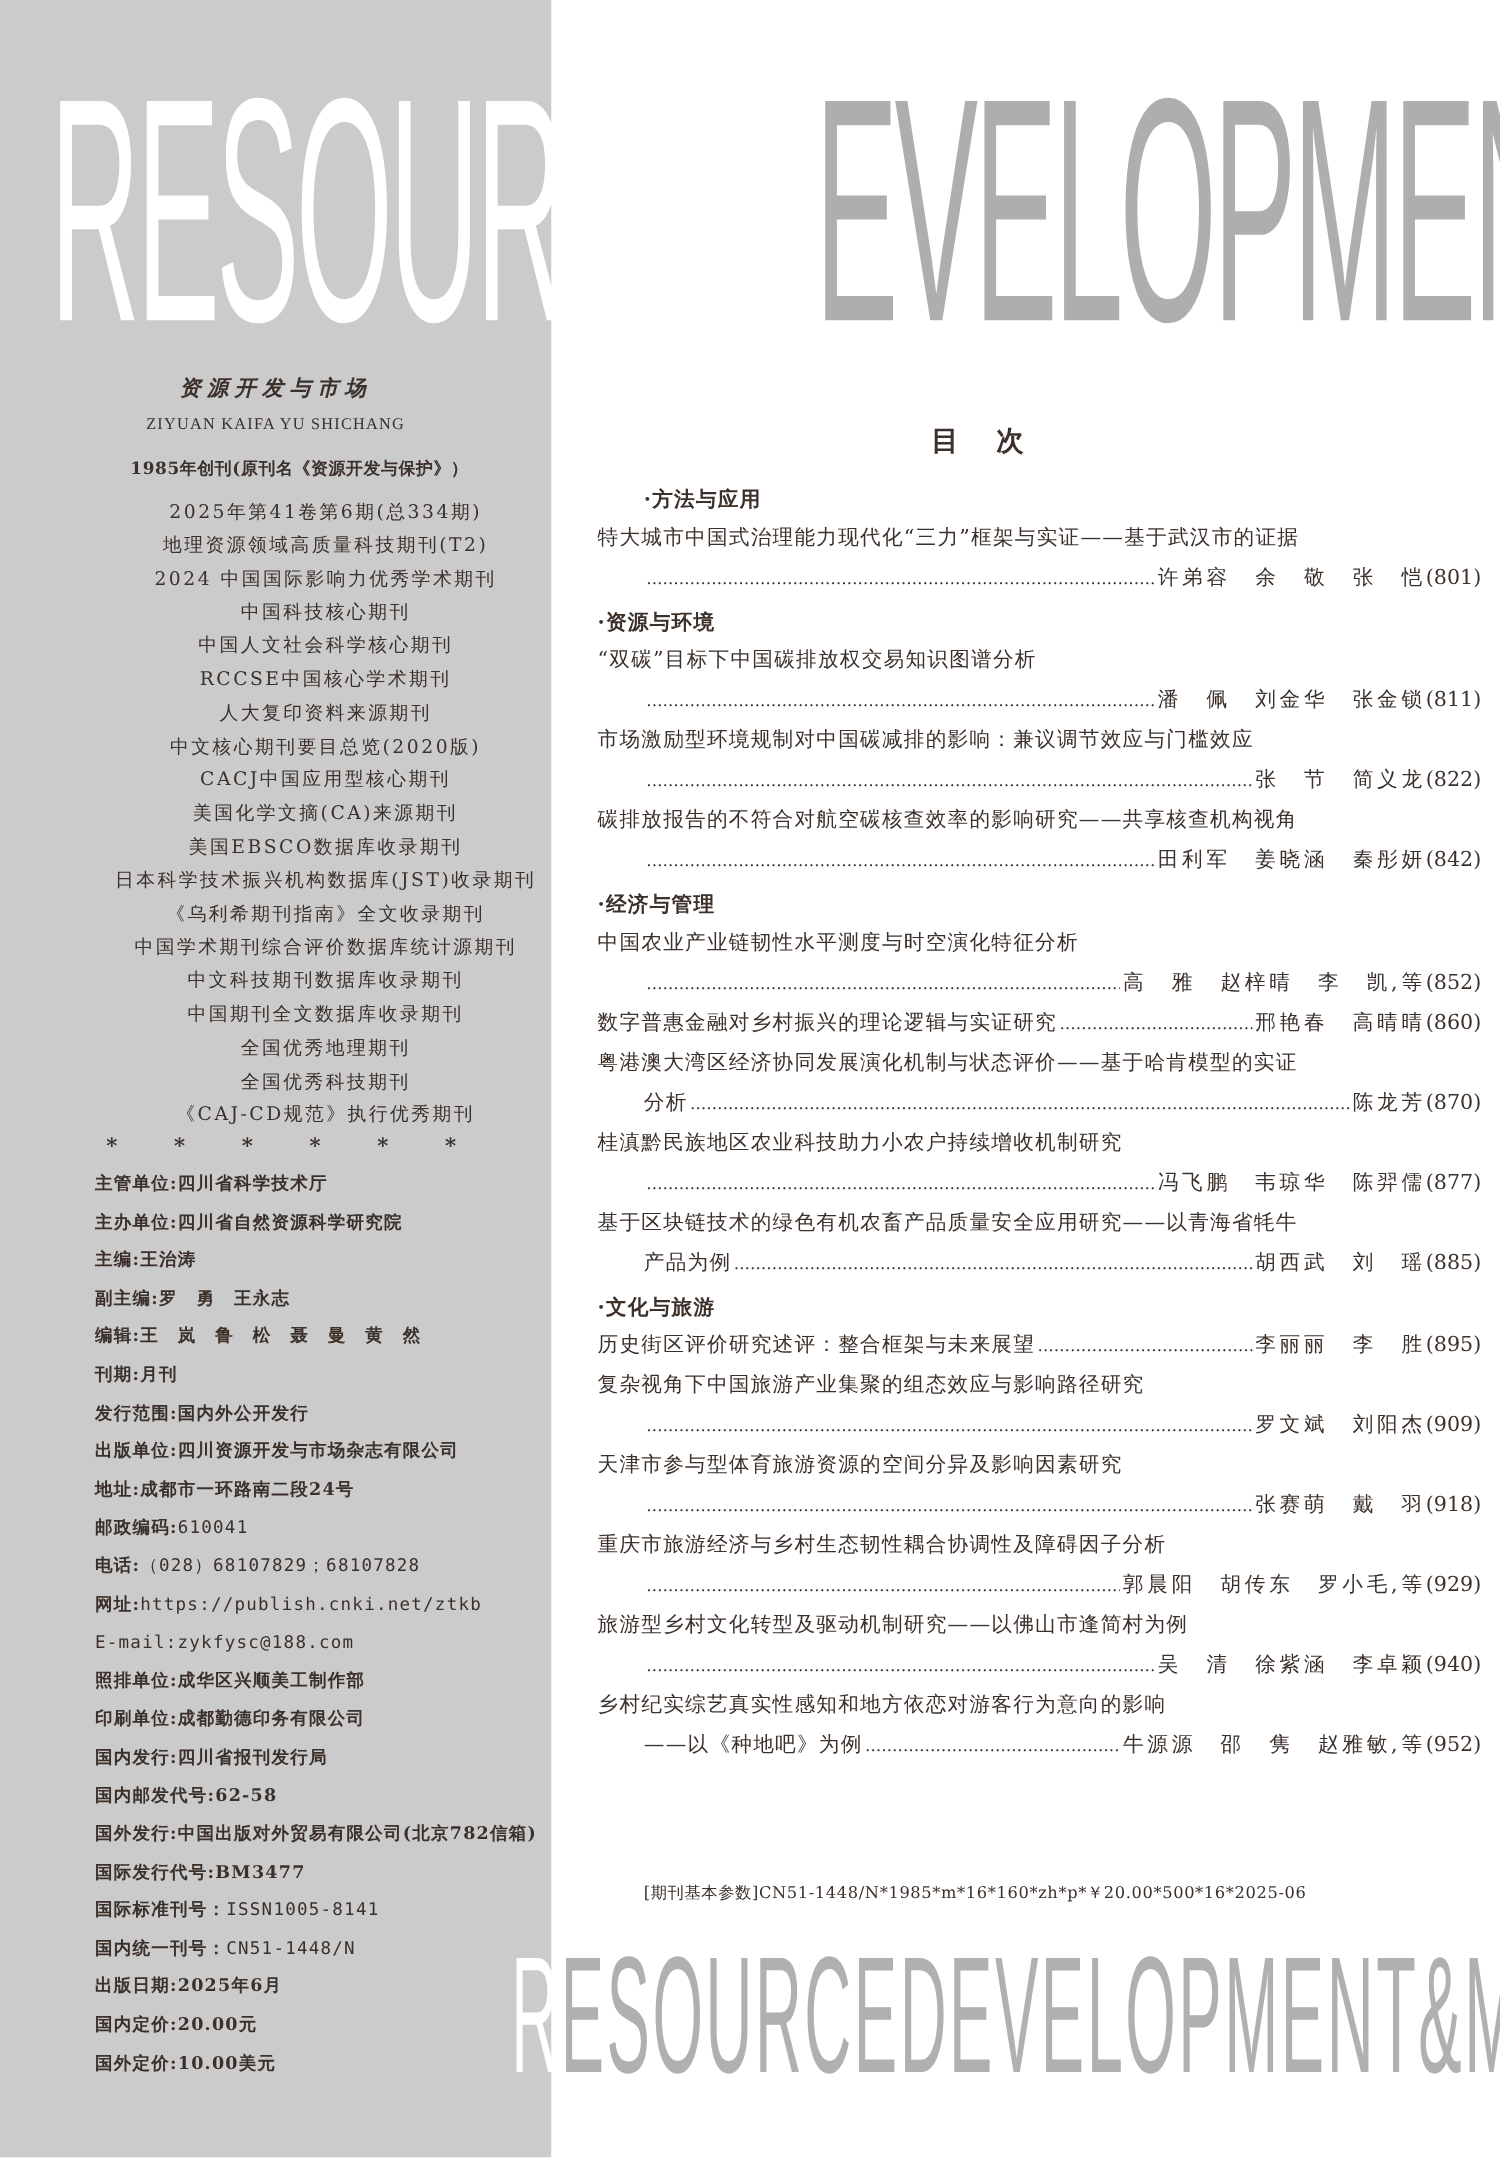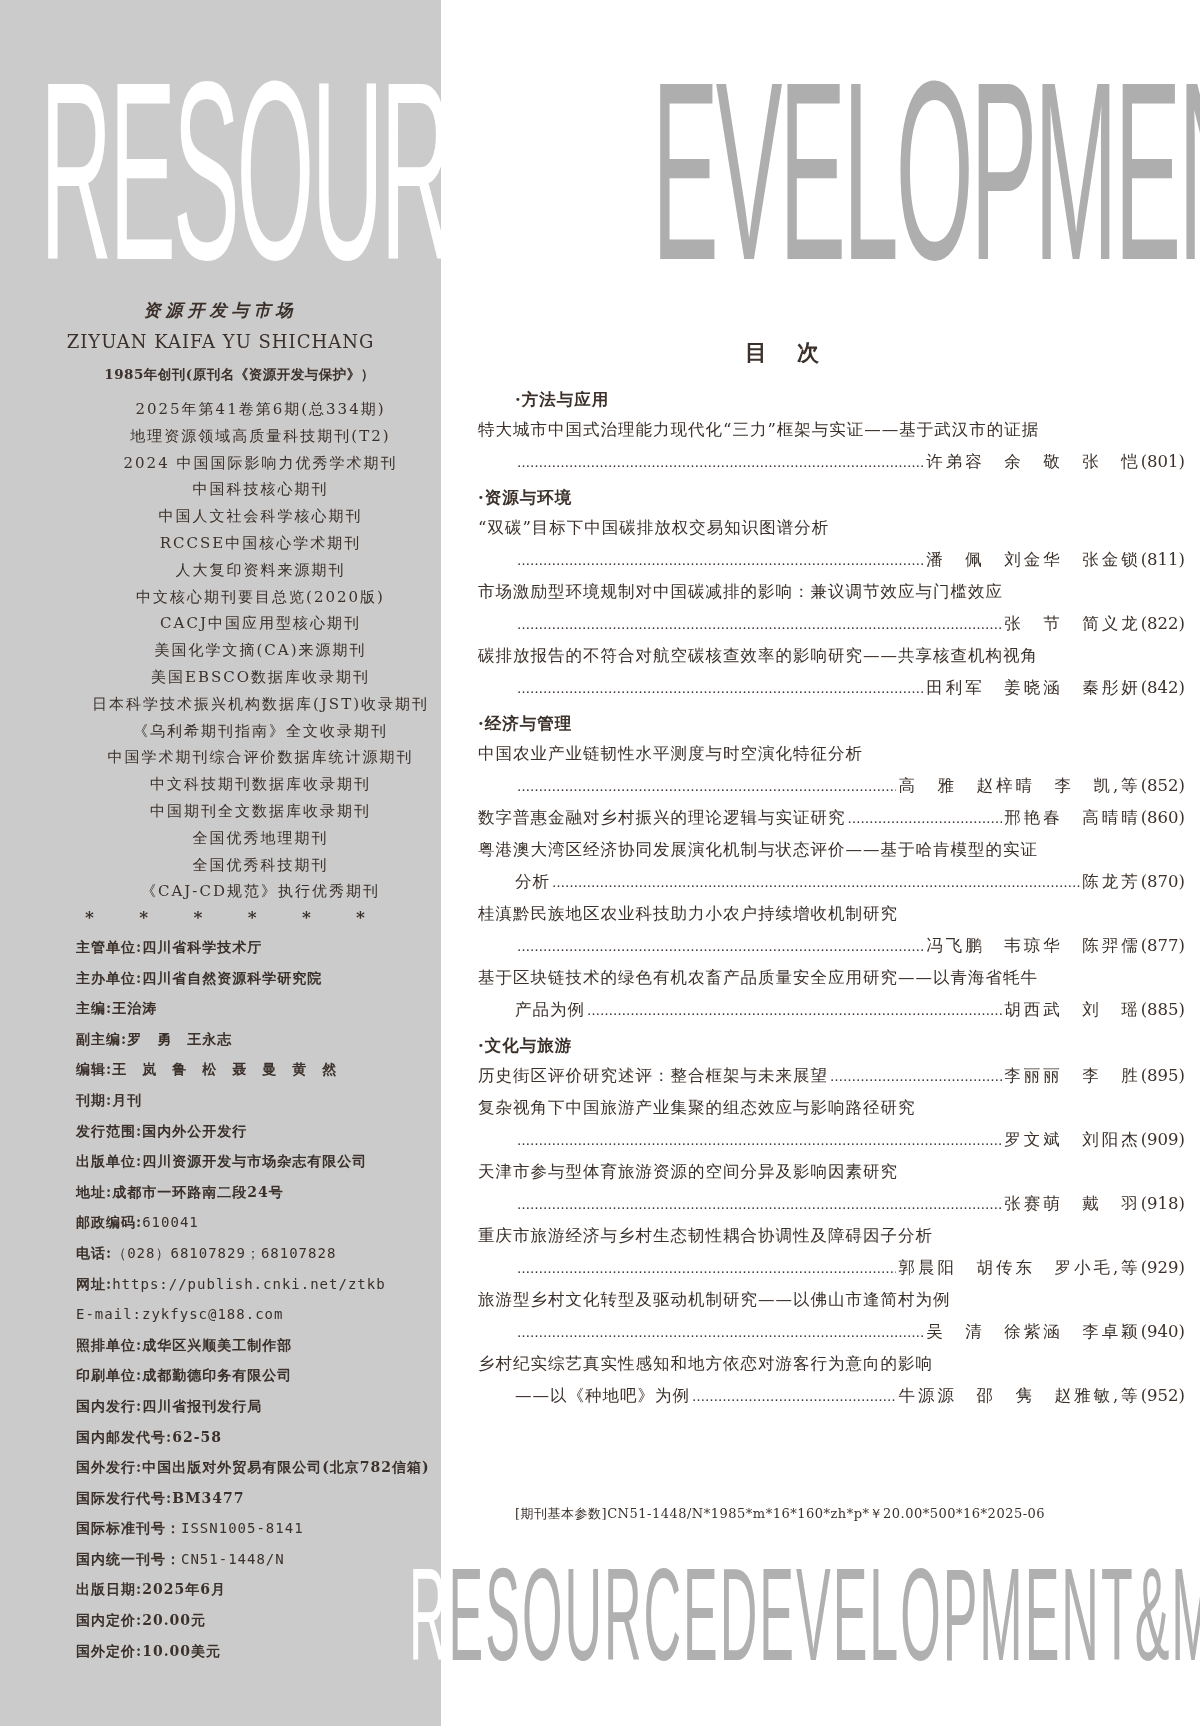--- a/index.html
+++ b/index.html
@@ -34,21 +34,21 @@
   }
   .banner-bottom .w { color: #ffffff; }
   .banner-bottom .g { color: #b0b0b0; }
 
   
   .lc-center {
     position: absolute; left: 0; width: 441px; text-align: center;
     font-size: 15px; letter-spacing: 2px; white-space: nowrap;
   }
   .lc-title { top: 299px; font-size: 17px; font-weight: bold; letter-spacing: 5px; font-style: italic; }
-  .lc-pinyin { top: 331px; font-size: 18px; letter-spacing: 1px; }
+  .lc-pinyin { top: 331px; font-size: 13px; letter-spacing: 1px; font-family: Liberation Serif, serif; }
   .lc-founded { top: 366px; font-size: 13.5px; font-weight: bold; letter-spacing: 0.5px; margin-left: 19px; }
   .lc-list { top: 396px; line-height: 26.8px; margin-left: 40px; }
   .lc-stars {
     position: absolute; left: 85px; top: 907px; width: 280px;
     display: flex; justify-content: space-between; font-size: 17px; font-weight: bold;
   }
   .lc-info {
     position: absolute; left: 76px; top: 932px;
     font-size: 14px; font-weight: bold; line-height: 30.6px; letter-spacing: 1px; white-space: nowrap;
   }

